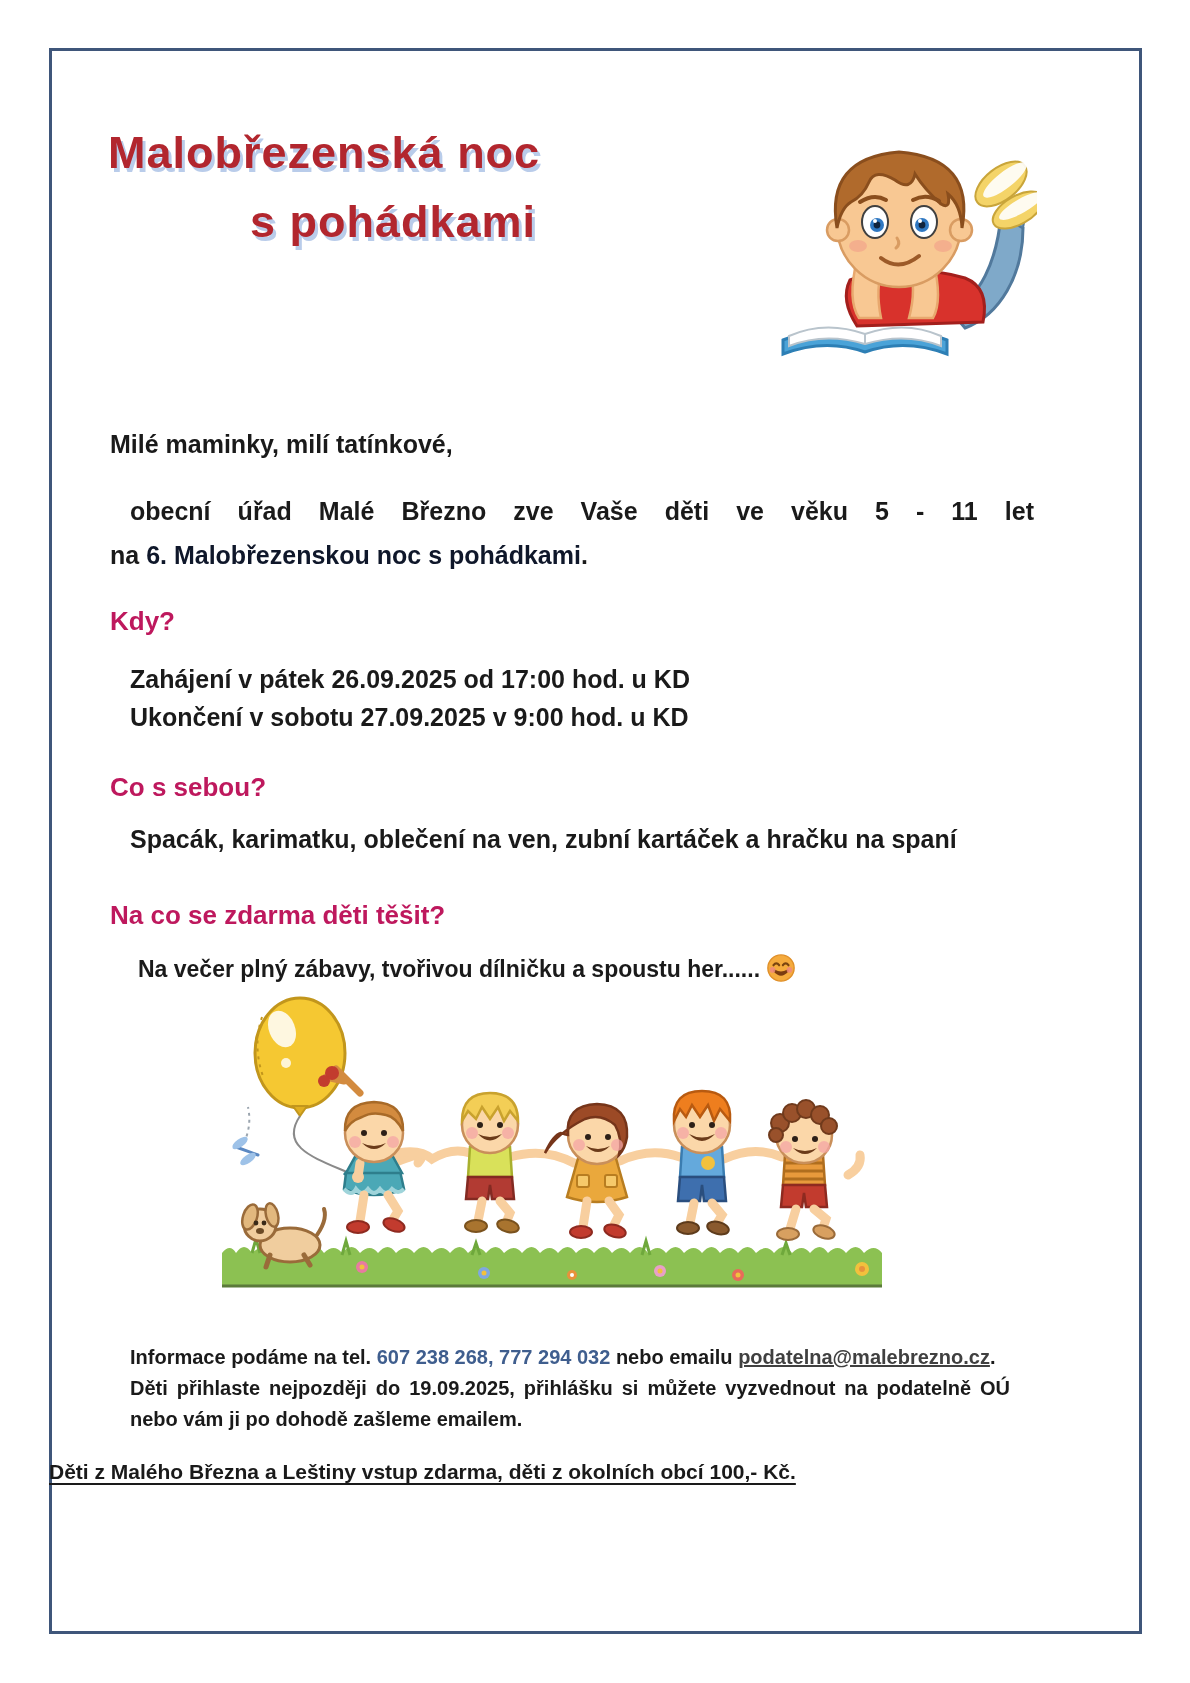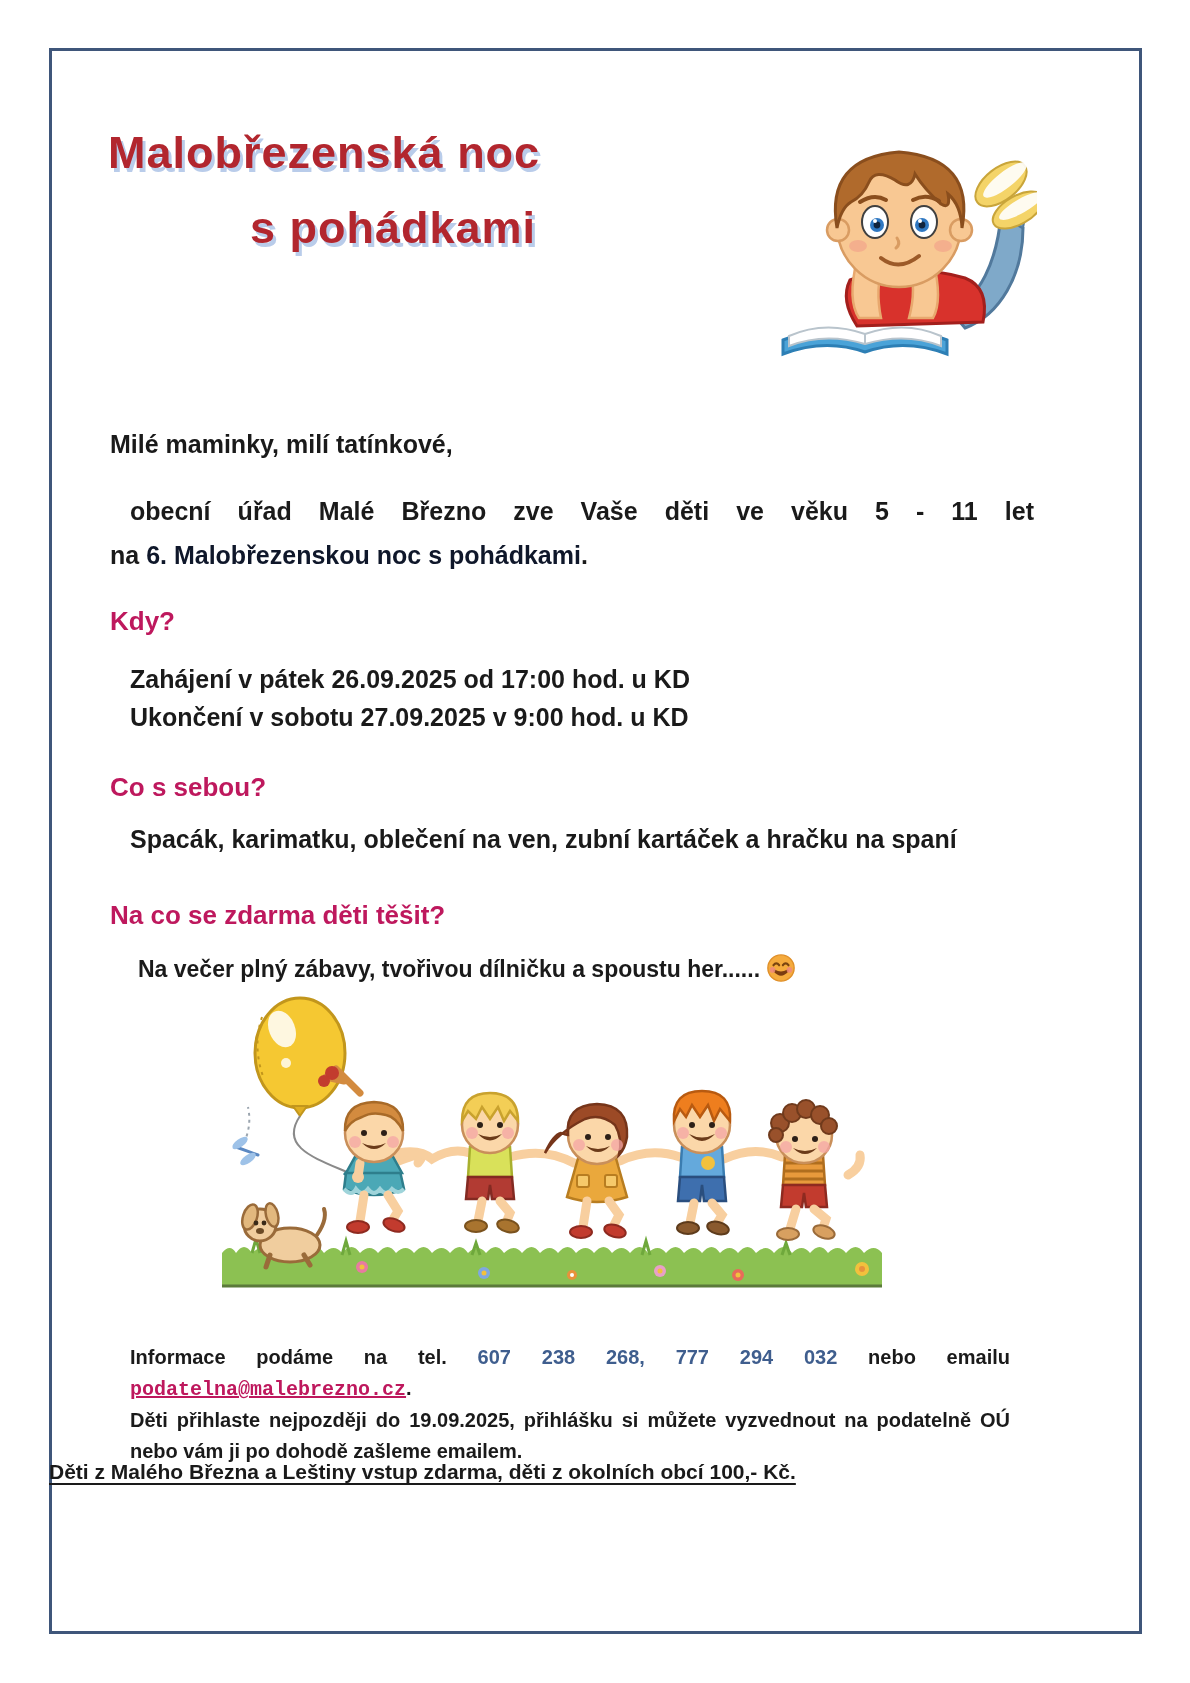--- a/index.html
+++ b/index.html
@@ -11,21 +11,21 @@
   .border-frame{
     position:absolute;left:49px;top:48px;width:1093px;height:1586px;
     border:3px solid #3f567a;box-sizing:border-box;background:transparent;
   }
   
   .title-block{position:absolute;left:108px;top:130px;}
   .title-line{
     font-weight:bold;font-size:45px;letter-spacing:1px;color:#b2262e;
     text-shadow:3px 4px 0 #b9ccea;line-height:1.0;white-space:nowrap;
   }
-  .title-line2{margin-top:30px;margin-left:142px;}
+  .title-line2{margin-top:24px;margin-left:142px;}
   
   .boy-illustration{position:absolute;left:765px;top:110px;width:272px;height:258px;}
   .children-illustration{position:absolute;left:222px;top:985px;width:660px;height:312px;}
   
   .txt{position:absolute;font-weight:bold;}
   .salutation{left:110px;top:430px;font-size:25px;}
   .para1-line1{
     left:110px;top:497px;width:924px;font-size:25px;
     text-align:justify;text-align-last:justify;padding-left:20px;box-sizing:border-box;
   }
@@ -38,21 +38,21 @@
   .bring-text{left:130px;top:825px;font-size:25px;}
   .h-lookforward{left:110px;top:900px;}
   .lookforward-text{left:138px;top:953px;font-size:23px;}
   .emoji-svg{display:inline-block;width:30px;height:30px;vertical-align:-6px;margin-left:6px;}
   
   .contact{
     left:130px;top:1342px;width:880px;font-size:20px;line-height:31px;
     text-align:justify;
   }
   .phone{color:#3f5e8e;}
-  .email-link{color:#be185d;text-decoration:underline;cursor:pointer;font-family:Liberation Mono, monospace;}
+  .email-link{color:#404040;text-decoration:underline;cursor:pointer;}
   
   .footer-line{
     left:49px;top:1460px;width:1093px;text-align:left;font-size:21px;
   }
   .footer-line span{text-decoration:underline;text-decoration-thickness:2px;text-underline-offset:4px;}
 </style>
 </head>
 <body>
 
 <div class="border-frame"></div>

